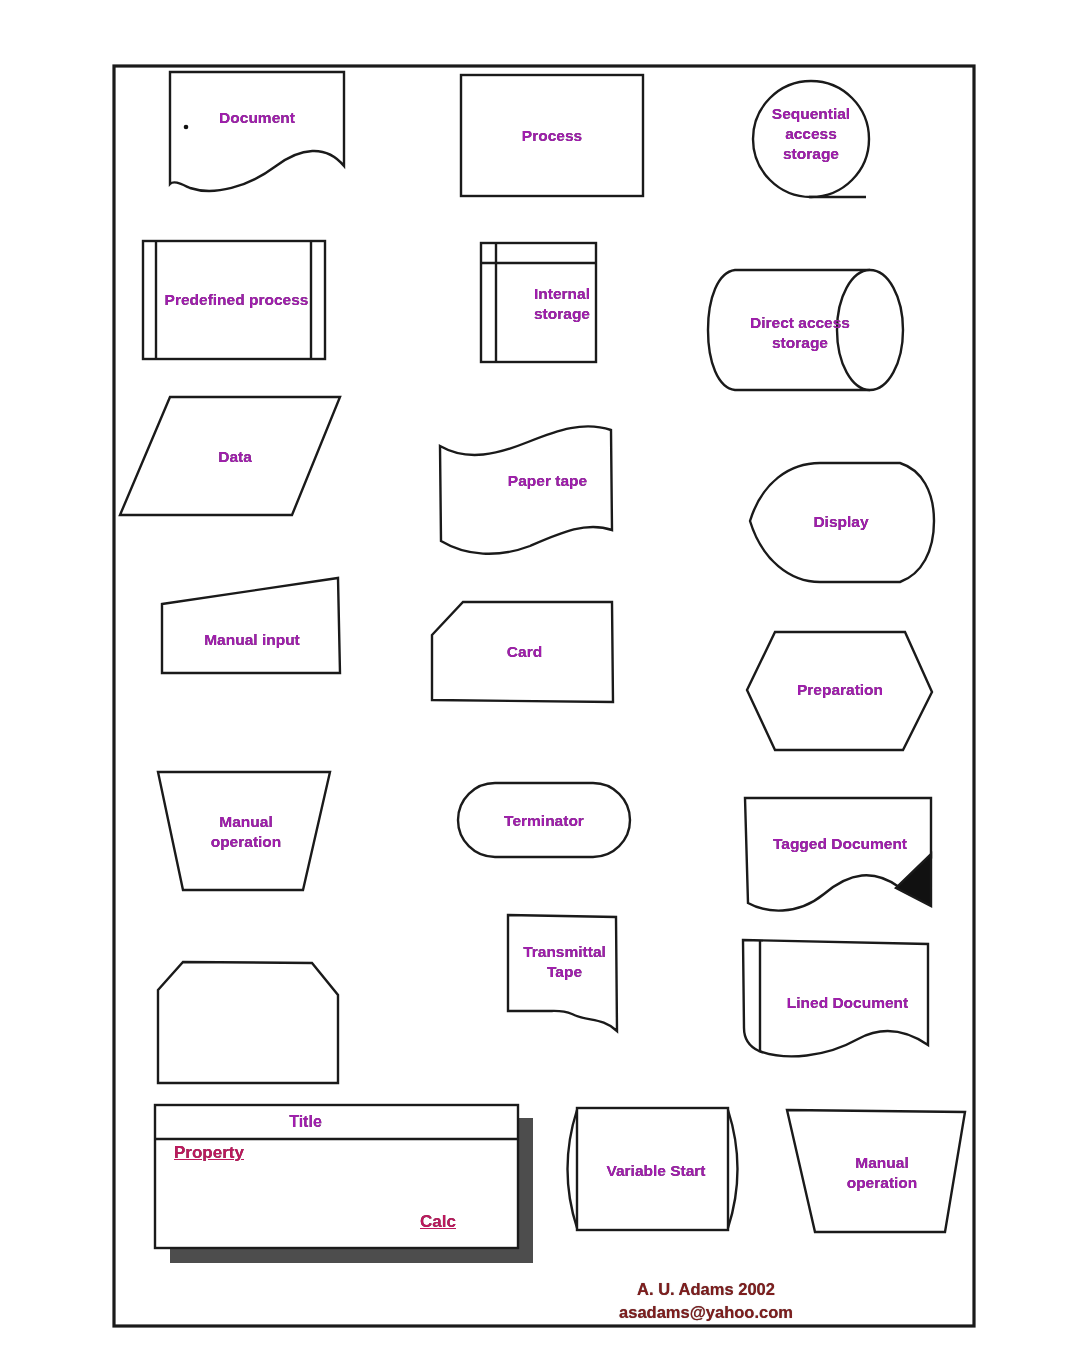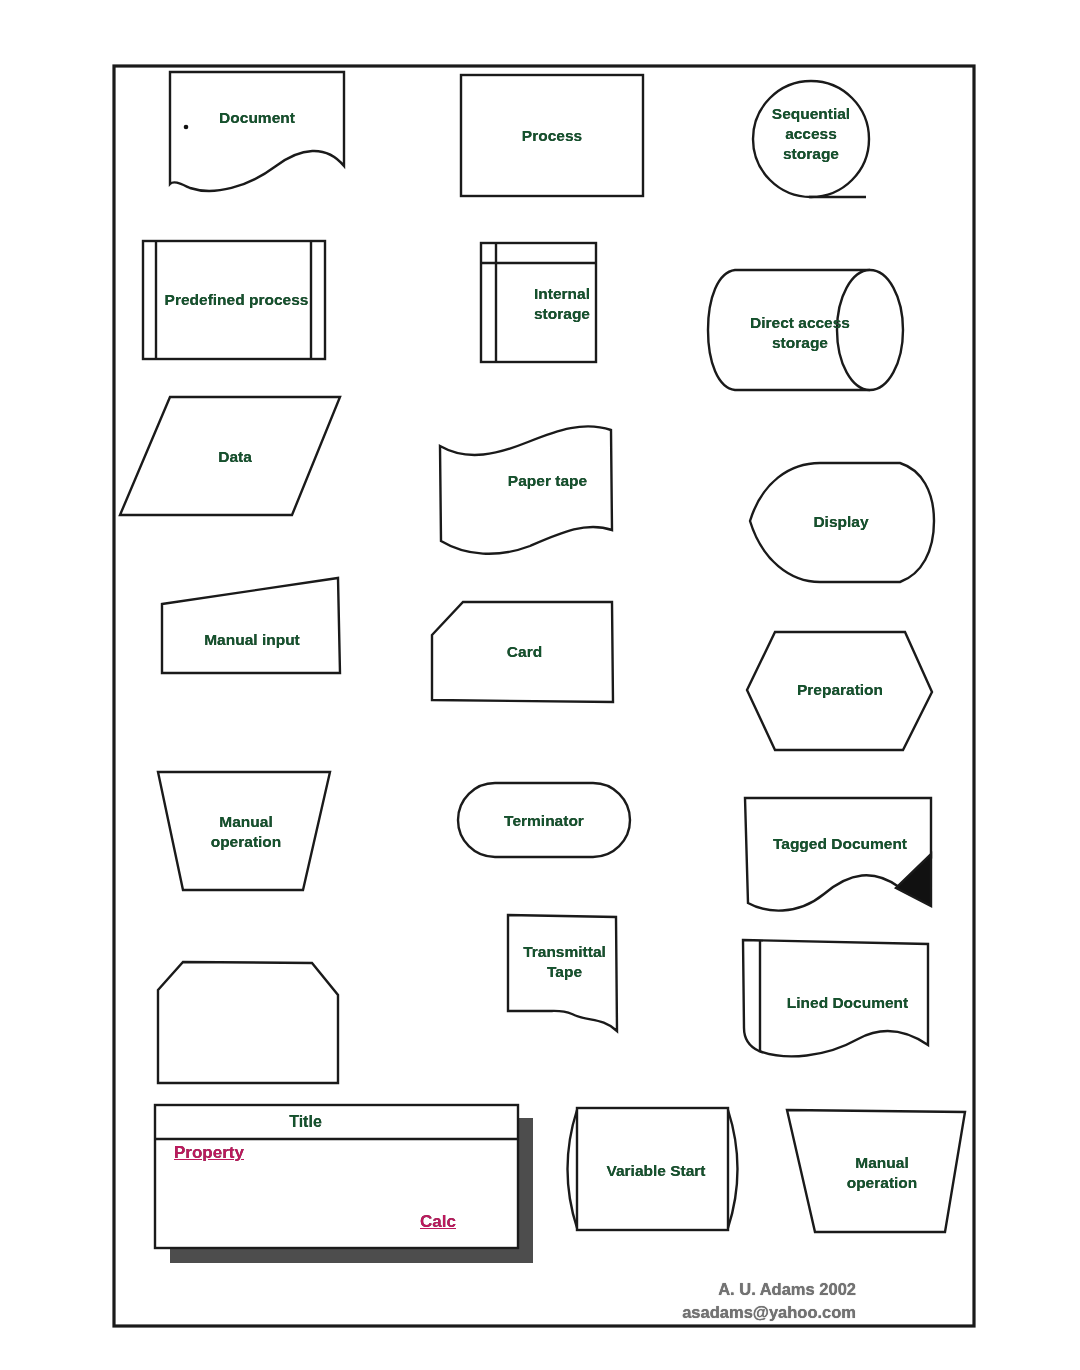--- a/index.html
+++ b/index.html
@@ -4,33 +4,33 @@
 <style>
   html,body{margin:0;padding:0;background:#fff;}
   #page{
     position:relative;width:1080px;height:1370px;background:#ffffff;overflow:hidden;
     font-family:"Liberation Sans",sans-serif;
   }
   #shapes-svg{position:absolute;left:0;top:0;}
   .lbl{
     position:absolute;
     font:600 15.5px/1.28 "Liberation Sans",sans-serif;
-    color:#14532d;text-align:center;
+    color:#a21caf;text-align:center;
     text-shadow:0 0 .6px #444;
   }
   .lbl span{display:block;}
   .table-title{font:600 16px/1.2 "Liberation Sans",sans-serif;}
   .th{
     position:absolute;
     font:700 17px/1.2 "Liberation Sans",sans-serif;
     color:#be185d;text-decoration:underline;text-shadow:0 0 .6px #444;
   }
   .attrib{
-    position:absolute;left:556px;width:300px;text-align:right;
-    font:700 16.5px/1.35 "Liberation Sans",sans-serif;color:#737373;
+    position:absolute;left:556px;width:300px;text-align:center;
+    font:700 16.5px/1.35 "Liberation Sans",sans-serif;color:#7f1d1d;
     text-shadow:0 0 .7px #555;
   }
 </style>
 </head>
 <body>
 
 <div id="page">
 
   <svg id="shapes-svg" width="1080" height="1370" viewBox="0 0 1080 1370">
     <g fill="#ffffff" stroke="#1a1a1a" stroke-width="2.4" stroke-linejoin="miter">

